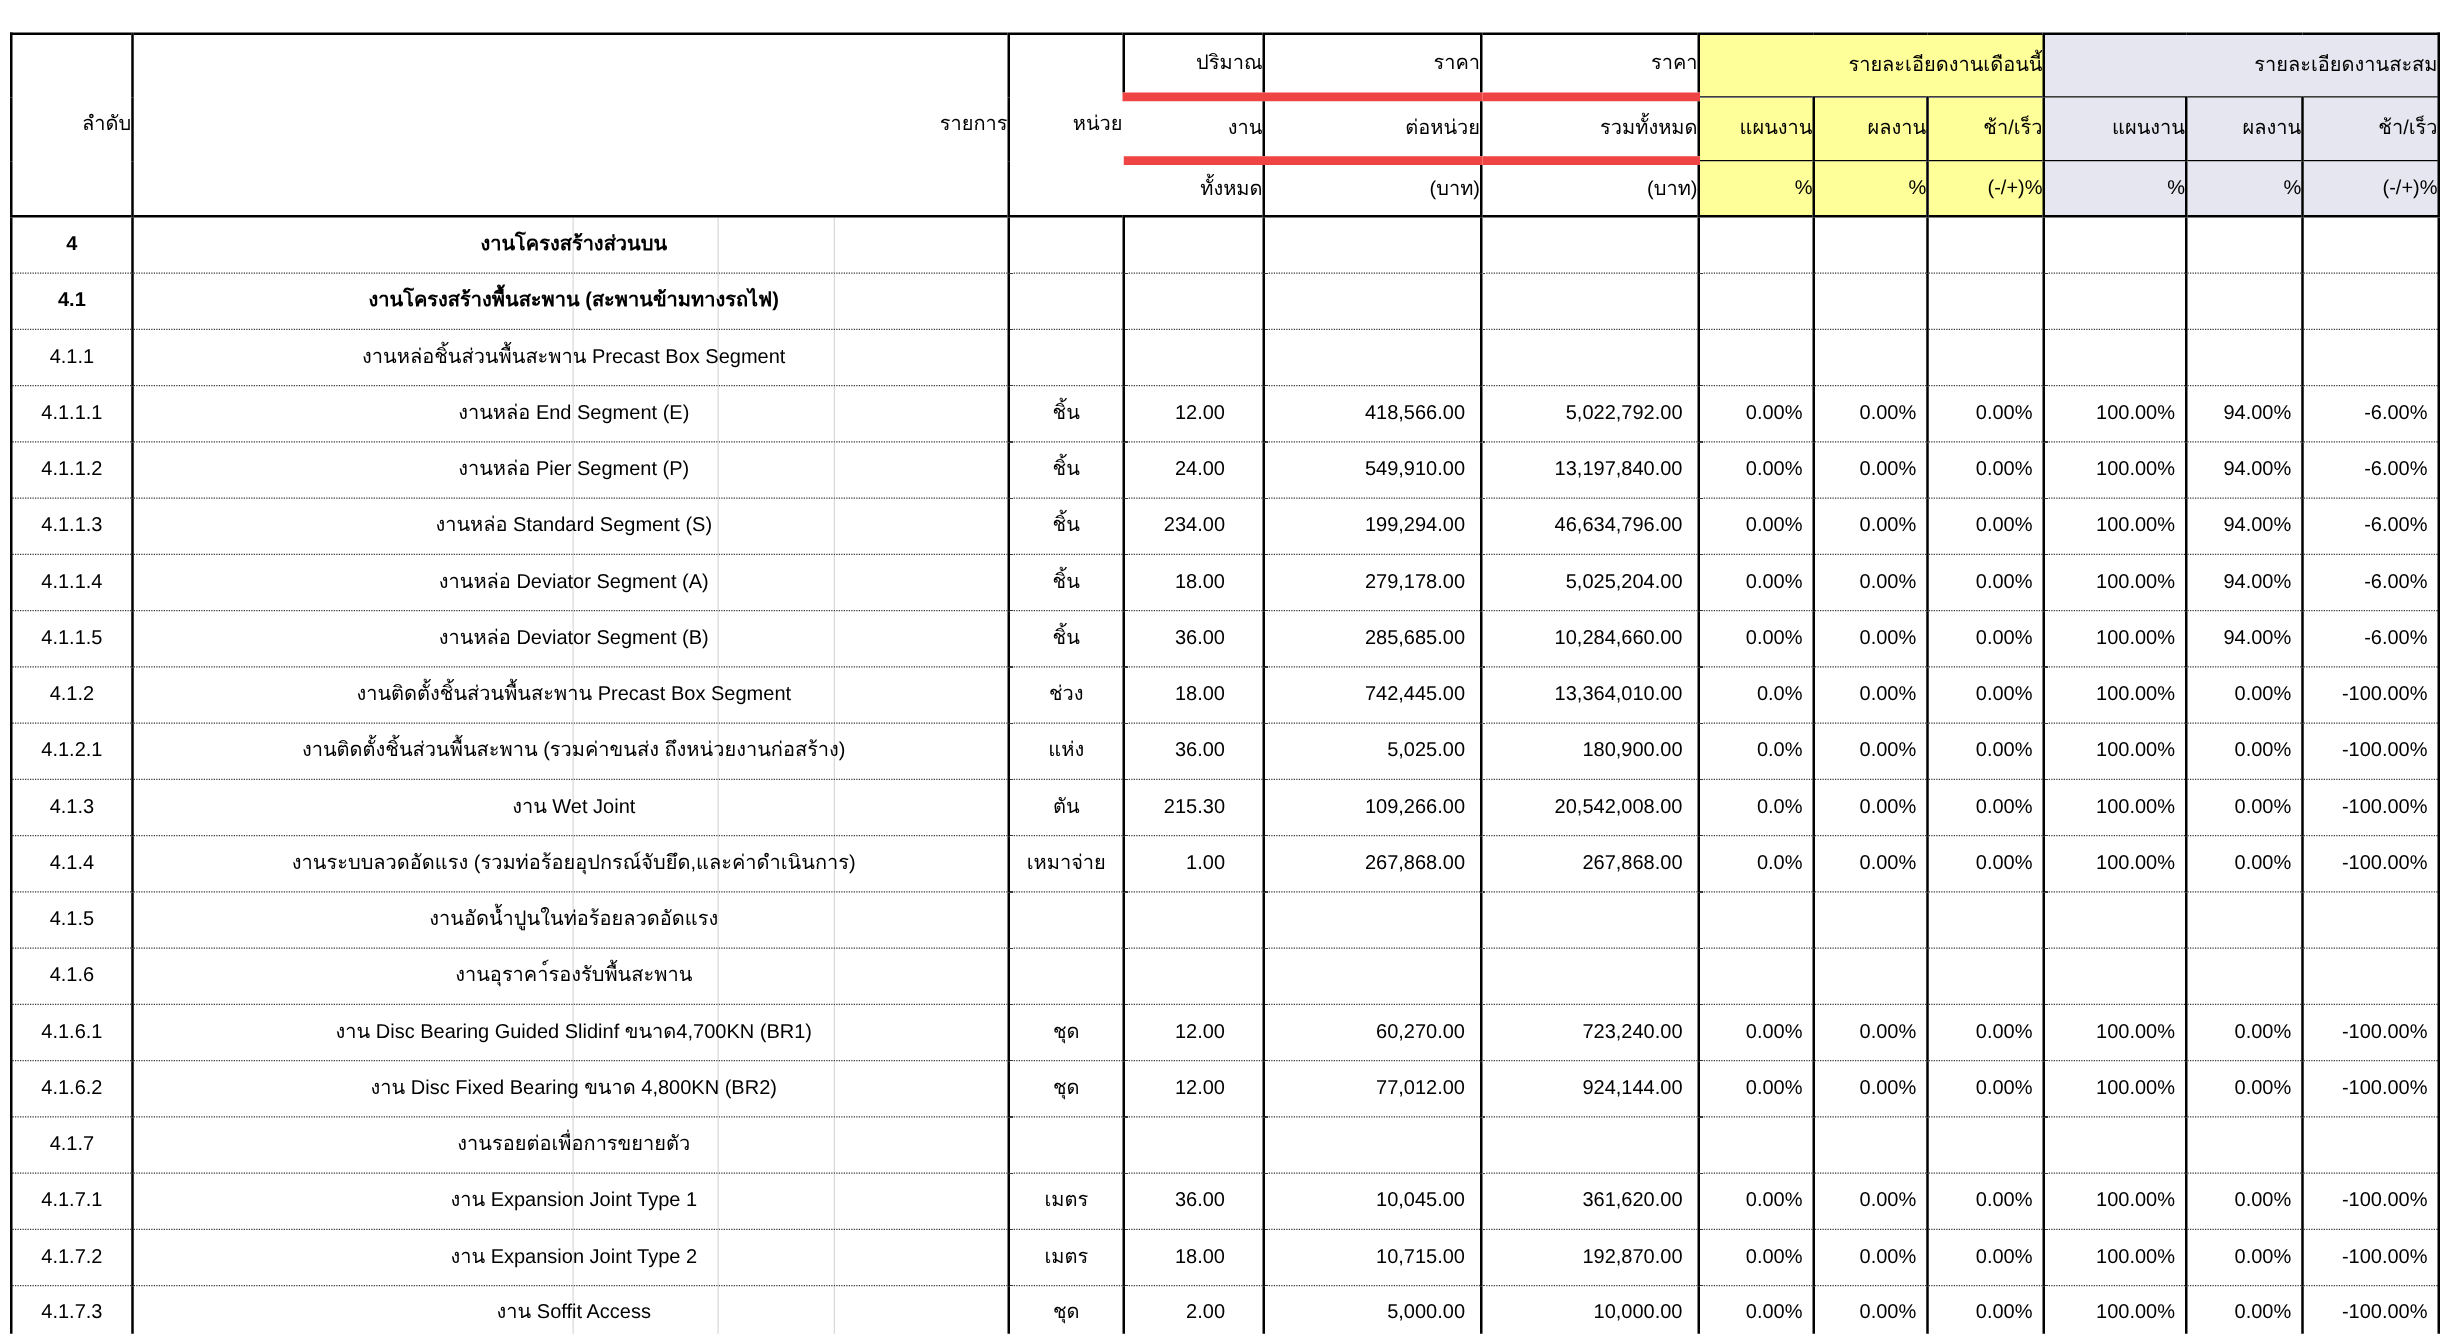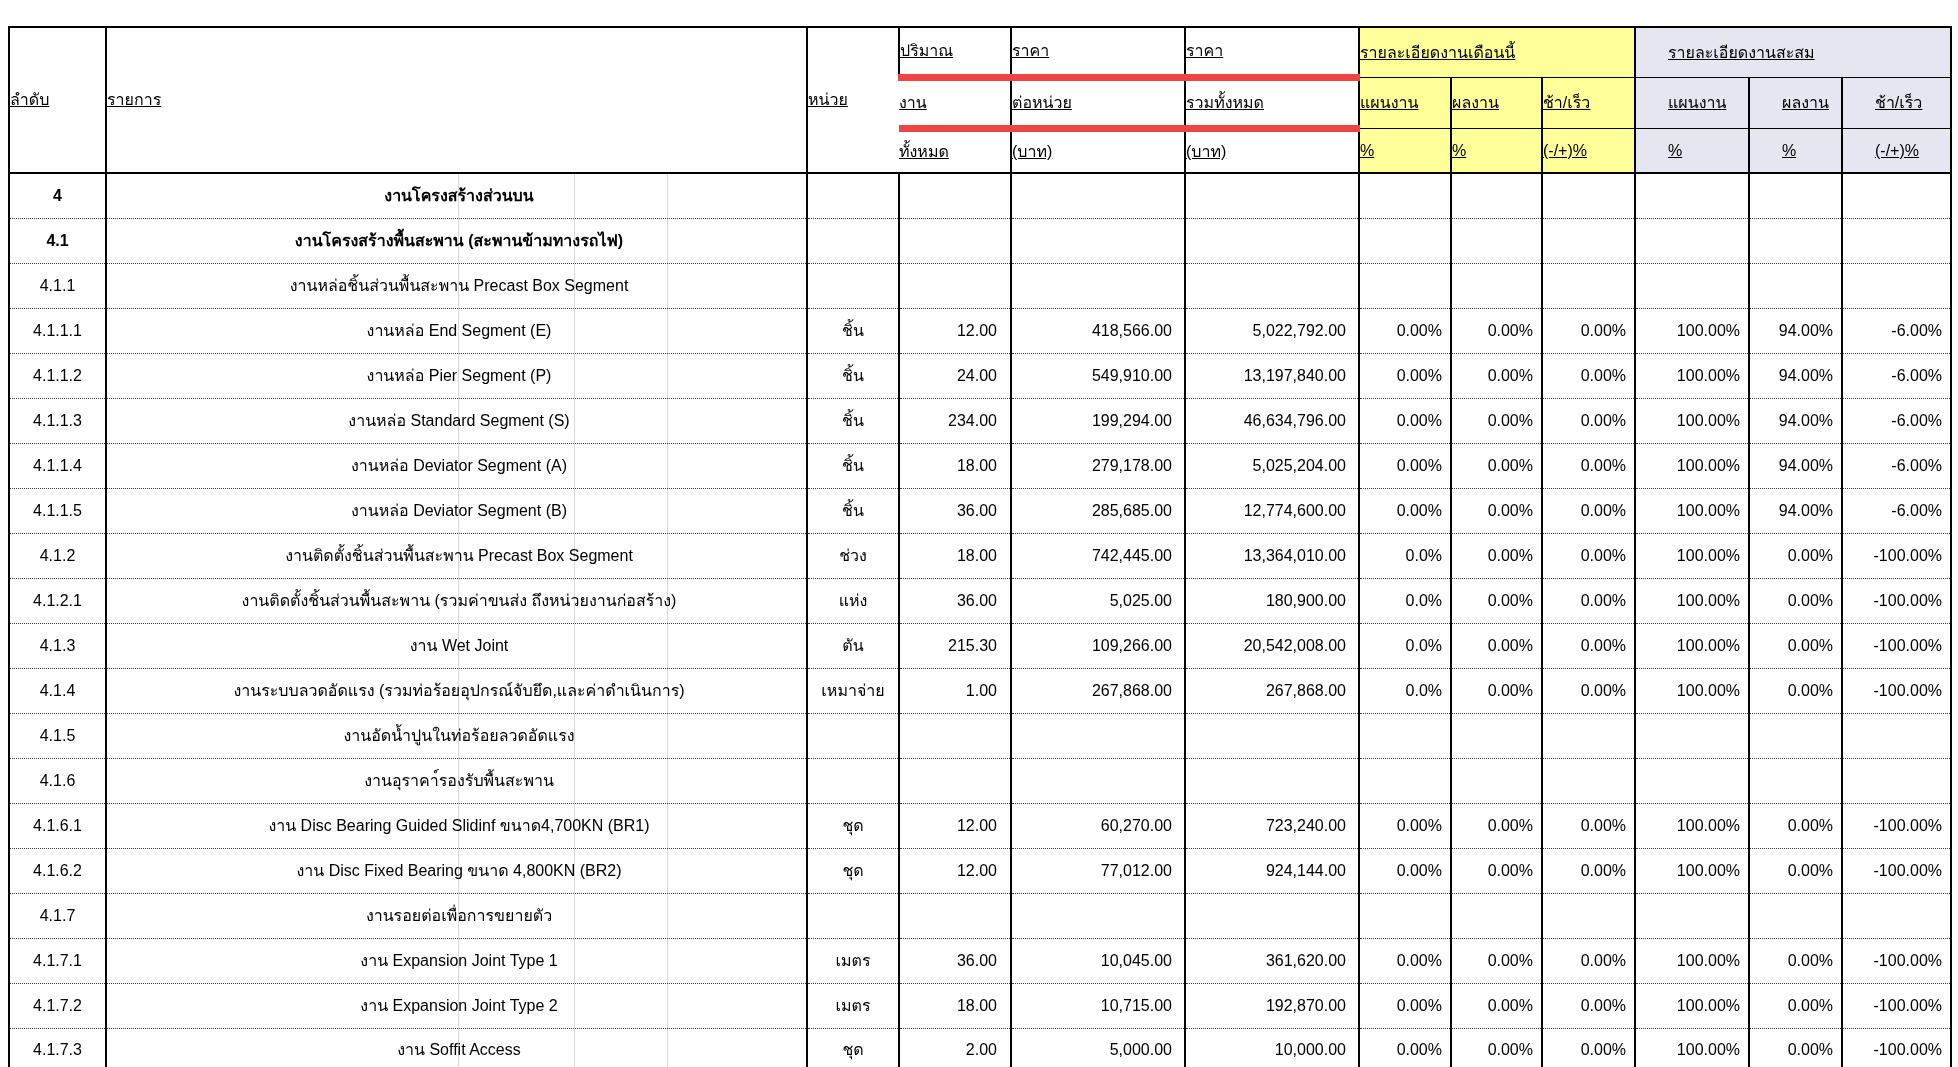--- a/index.html
+++ b/index.html
@@ -22,21 +22,21 @@
     vertical-align:middle;
     font-size:16px;
     line-height:1.1;
     overflow:hidden;
     white-space:nowrap;
   }
   
   th,td{border-left:2px solid #000;}
   th:first-child,td:first-child{border-left:none;}
   
-  thead th{font-weight:normal;text-align:left;text-decoration:underline;}
+  thead th{font-weight:normal;text-align:right;}
   thead tr.h1 th{height:46px;}
   thead tr.h2 th{height:44px;}
   thead tr.h3 th{height:40px;}
   thead{border-bottom:2px solid #000;}
   th.faint-top{border-top:7px solid #ef4444;}
   th.solid-top{border-top:1px solid #000;margin-top:20px;}
   th.month{background:var(--month-bg,#ffff99);}
   th.cum{background:var(--cum-bg,#e6e6f0);padding-left:32px;}
   
   tbody tr{height:45px;}
@@ -44,21 +44,21 @@
   tbody tr.bold td{font-weight:bold;}
   td.c-no{text-align:center;}
   td.c-item{text-align:center;padding-left:5px;
     
     background-image:linear-gradient(#d9d9d9,#d9d9d9),linear-gradient(#d9d9d9,#d9d9d9),linear-gradient(#d9d9d9,#d9d9d9);
     background-size:1px 100%,1px 100%,1px 100%;
     background-repeat:no-repeat;
     background-position:351px 0,467px 0,560px 0;
   }
   td.c-unit{text-align:center;}
-  td.c-num{text-align:right;padding-right:13px;}
+  td.c-num{text-align:right;padding-right:30px;}
   td.c-money{text-align:right;padding-right:12px;}
   td.c-pct{text-align:right;padding-right:8px;}
 </style>
 </head>
 <body>
 
 <div class="sheet">
   <table class="boq">
     <colgroup>
       <col style="width:97px">
@@ -206,21 +206,21 @@
     <td class="c-pct">100.00%</td>
     <td class="c-pct">94.00%</td>
     <td class="c-pct">-6.00%</td>
   </tr>
         <tr>
     <td class="c-no">4.1.1.5</td>
     <td class="c-item">งานหล่อ Deviator Segment (B)</td>
     <td class="c-unit">ชิ้น</td>
     <td class="c-num">36.00</td>
     <td class="c-money">285,685.00</td>
-    <td class="c-money">12,774,600.00</td>
+    <td class="c-money">10,284,660.00</td>
     <td class="c-pct">0.00%</td>
     <td class="c-pct">0.00%</td>
     <td class="c-pct">0.00%</td>
     <td class="c-pct">100.00%</td>
     <td class="c-pct">94.00%</td>
     <td class="c-pct">-6.00%</td>
   </tr>
         <tr>
     <td class="c-no">4.1.2</td>
     <td class="c-item">งานติดตั้งชิ้นส่วนพื้นสะพาน Precast Box Segment</td>

